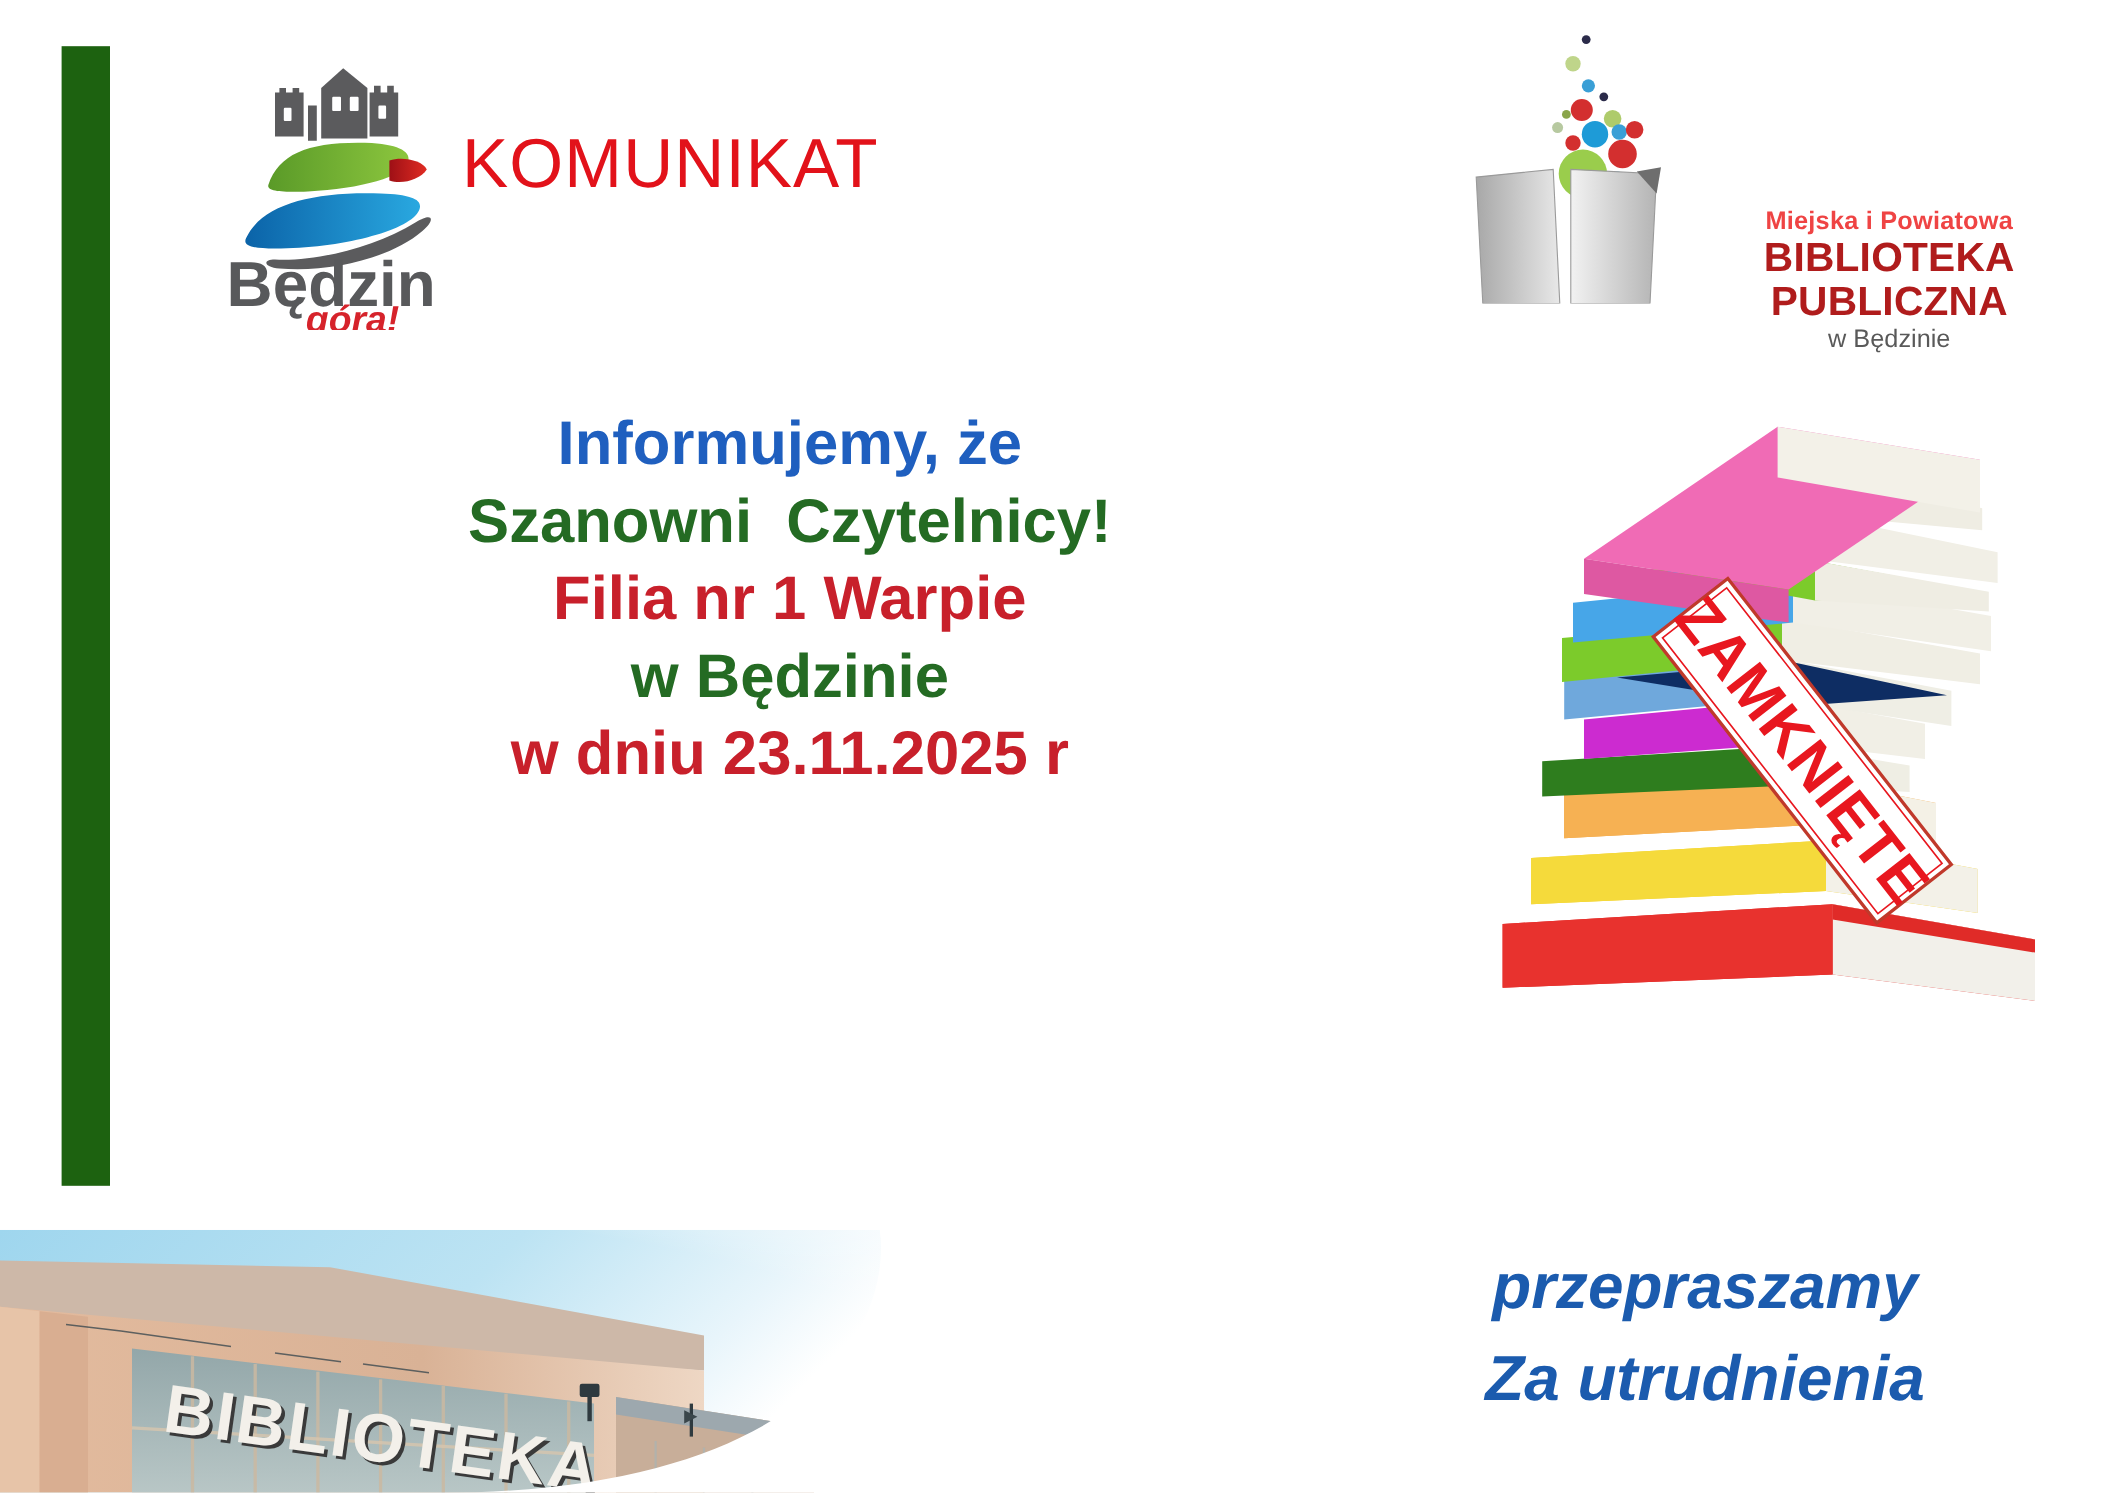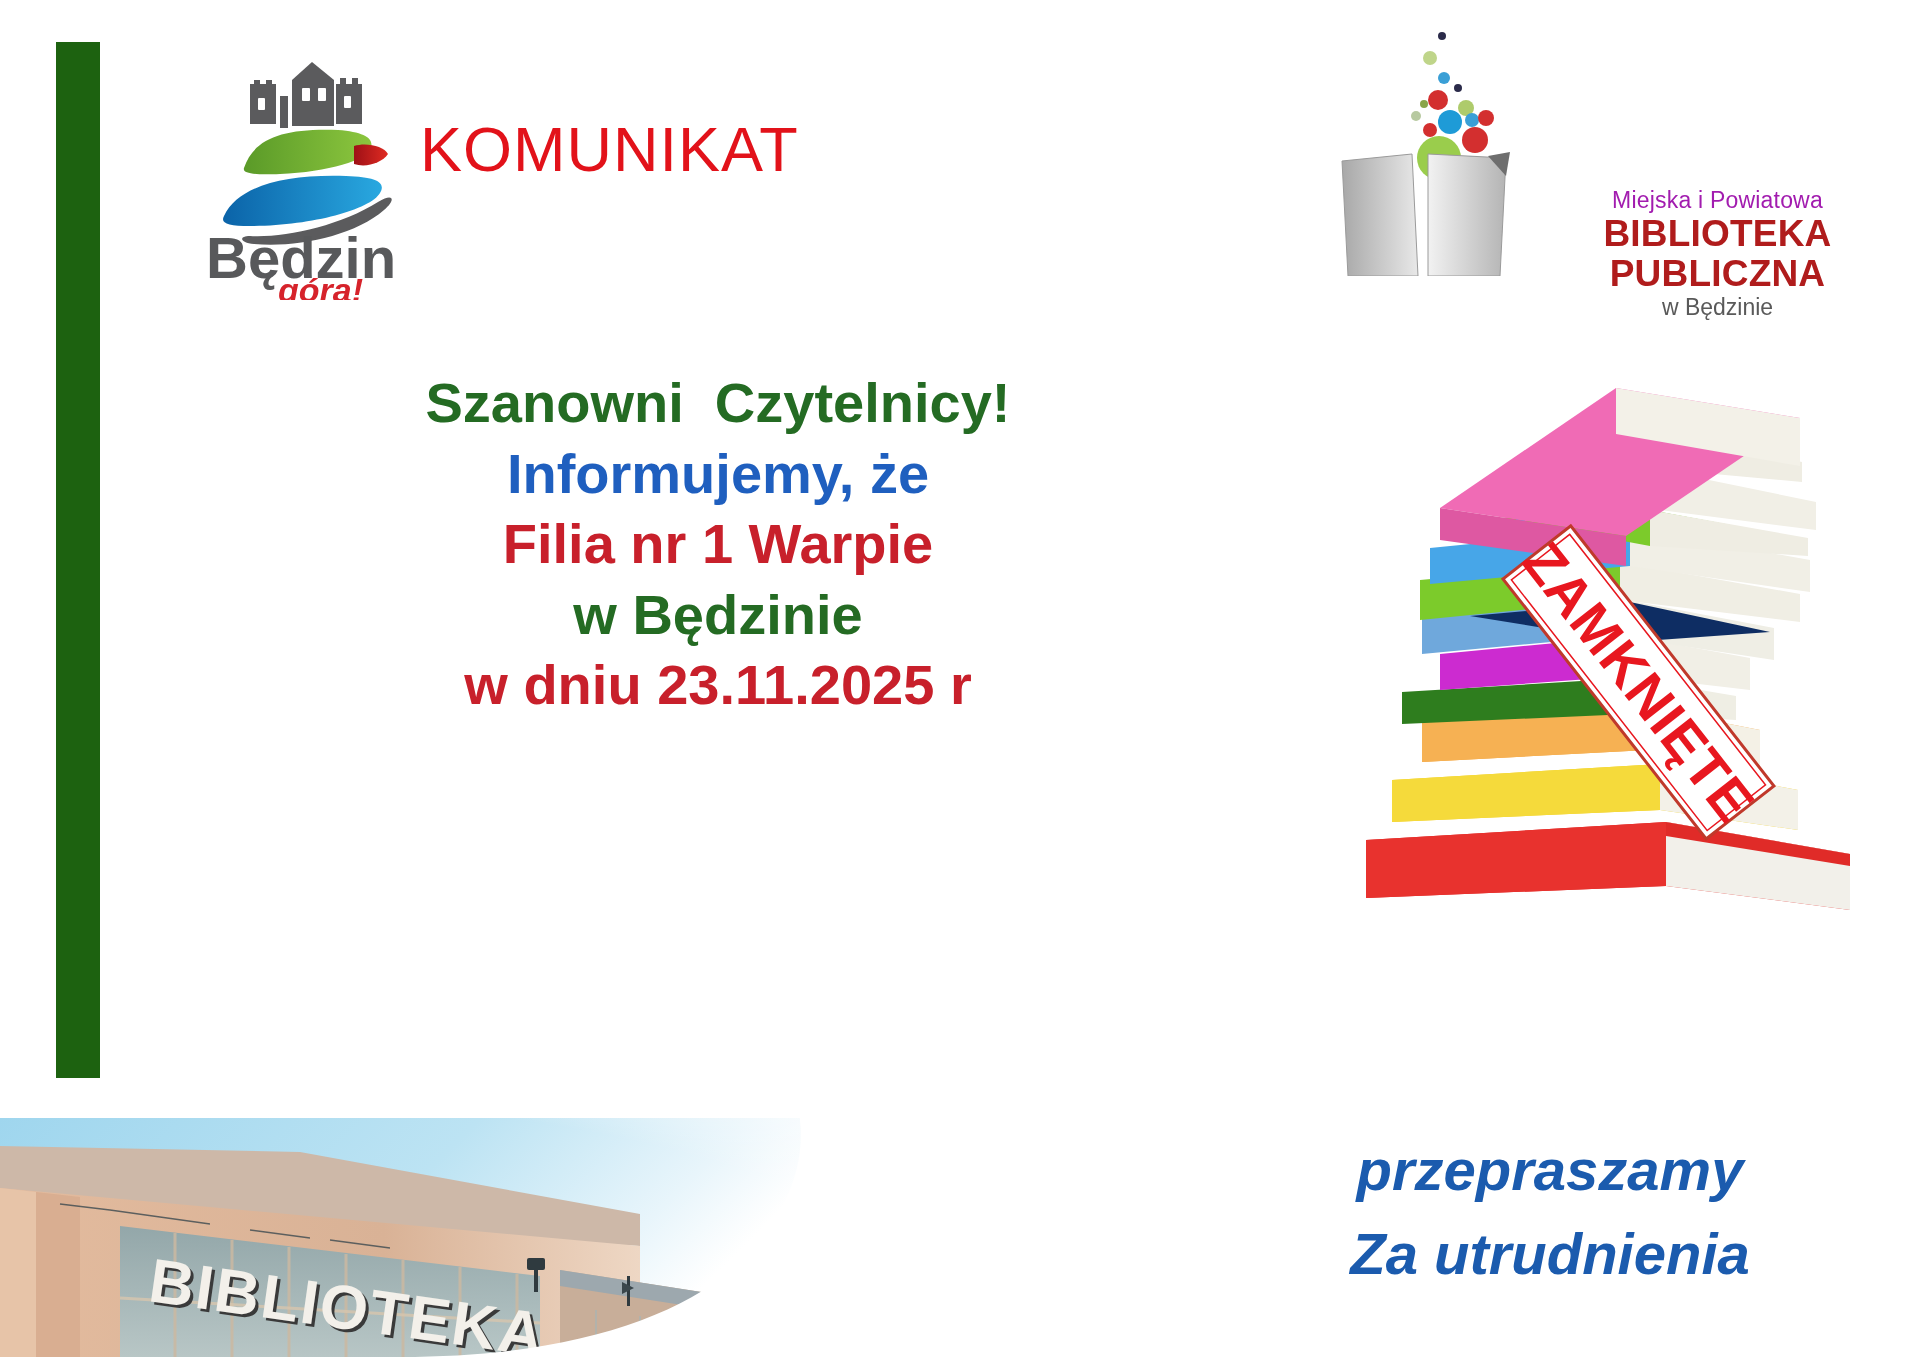--- a/index.html
+++ b/index.html
@@ -55,21 +55,21 @@
   .lib-mark { position:absolute; left: 20px; top: 6px; width: 220px; height: 250px; }
   .lib-mark svg { display:block; width:220px; height:250px; }
   .lib-text {
     position: absolute;
     left: 245px; top: 168px;
     width: 345px;
     text-align: center;
     line-height: 1.08;
   }
   .lib-text .l1 {
-    font-size: 23px; color: #a21caf; font-weight: normal; letter-spacing: .2px;
+    font-size: 23px; color: #ef4444; font-weight: bold; letter-spacing: .2px;
   }
   .lib-text .l2 {
     font-size: 37px; color: #B01C1C; font-weight: bold; letter-spacing: .2px;
     margin-top: 1px;
   }
   .lib-text .l3 {
     font-size: 23px; color: #595959; font-weight: normal; margin-top: 1px;
   }
 
   
@@ -208,22 +208,22 @@
     </svg>
   </div>
   <div class="lib-text">
     <div class="l1">Miejska i Powiatowa</div>
     <div class="l2">BIBLIOTEKA PUBLICZNA</div>
     <div class="l3">w Będzinie</div>
   </div>
 </div>
 
 <div class="body-block">
+  <div class="body-line c-blue">Informujemy, że</div>
   <div class="body-line c-green">Szanowni  Czytelnicy!</div>
-  <div class="body-line c-blue">Informujemy, że</div>
   <div class="body-line c-red">Filia nr 1 Warpie</div>
   <div class="body-line c-green">w Będzinie</div>
   <div class="body-line c-red">w dniu 23.11.2025 r</div>
 </div>
 
 <div class="books">
   <svg viewBox="0 0 570 590" xmlns="http://www.w3.org/2000/svg">
 
     <g>
       <path d="M36 470 L336 452 L520 484 L520 540 L336 516 L36 528 Z" fill="#E02B28"></path>

